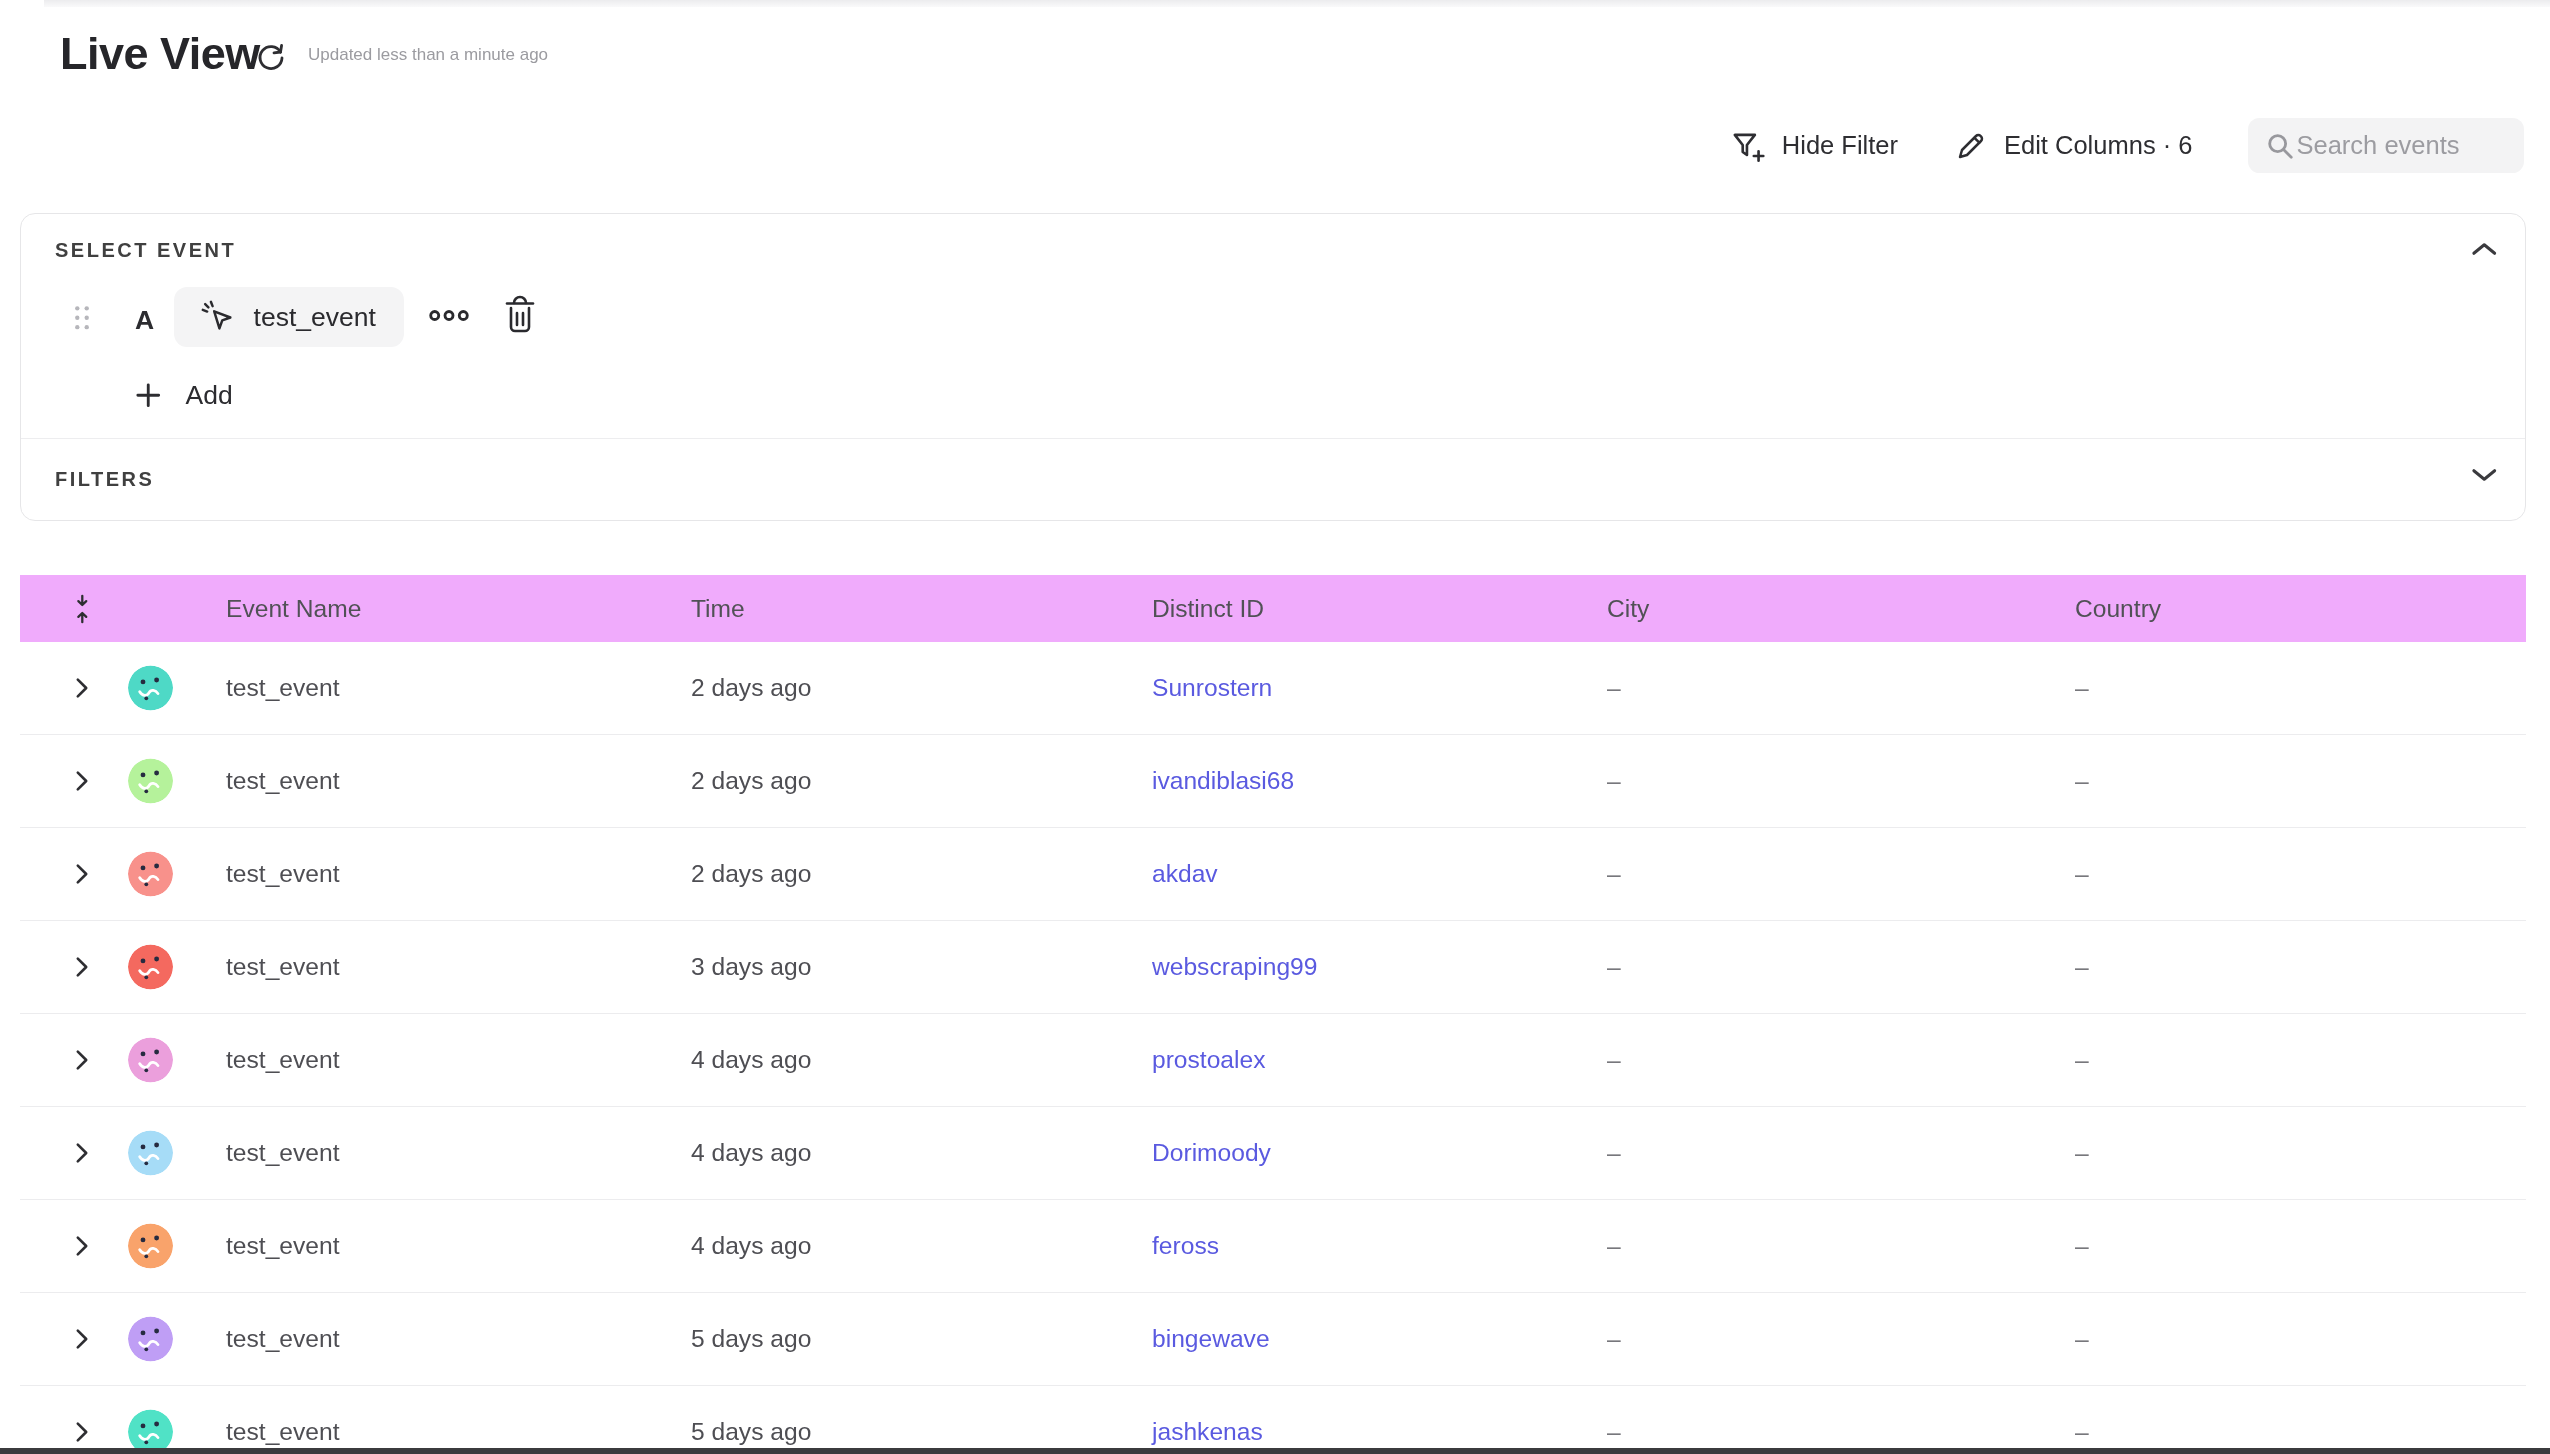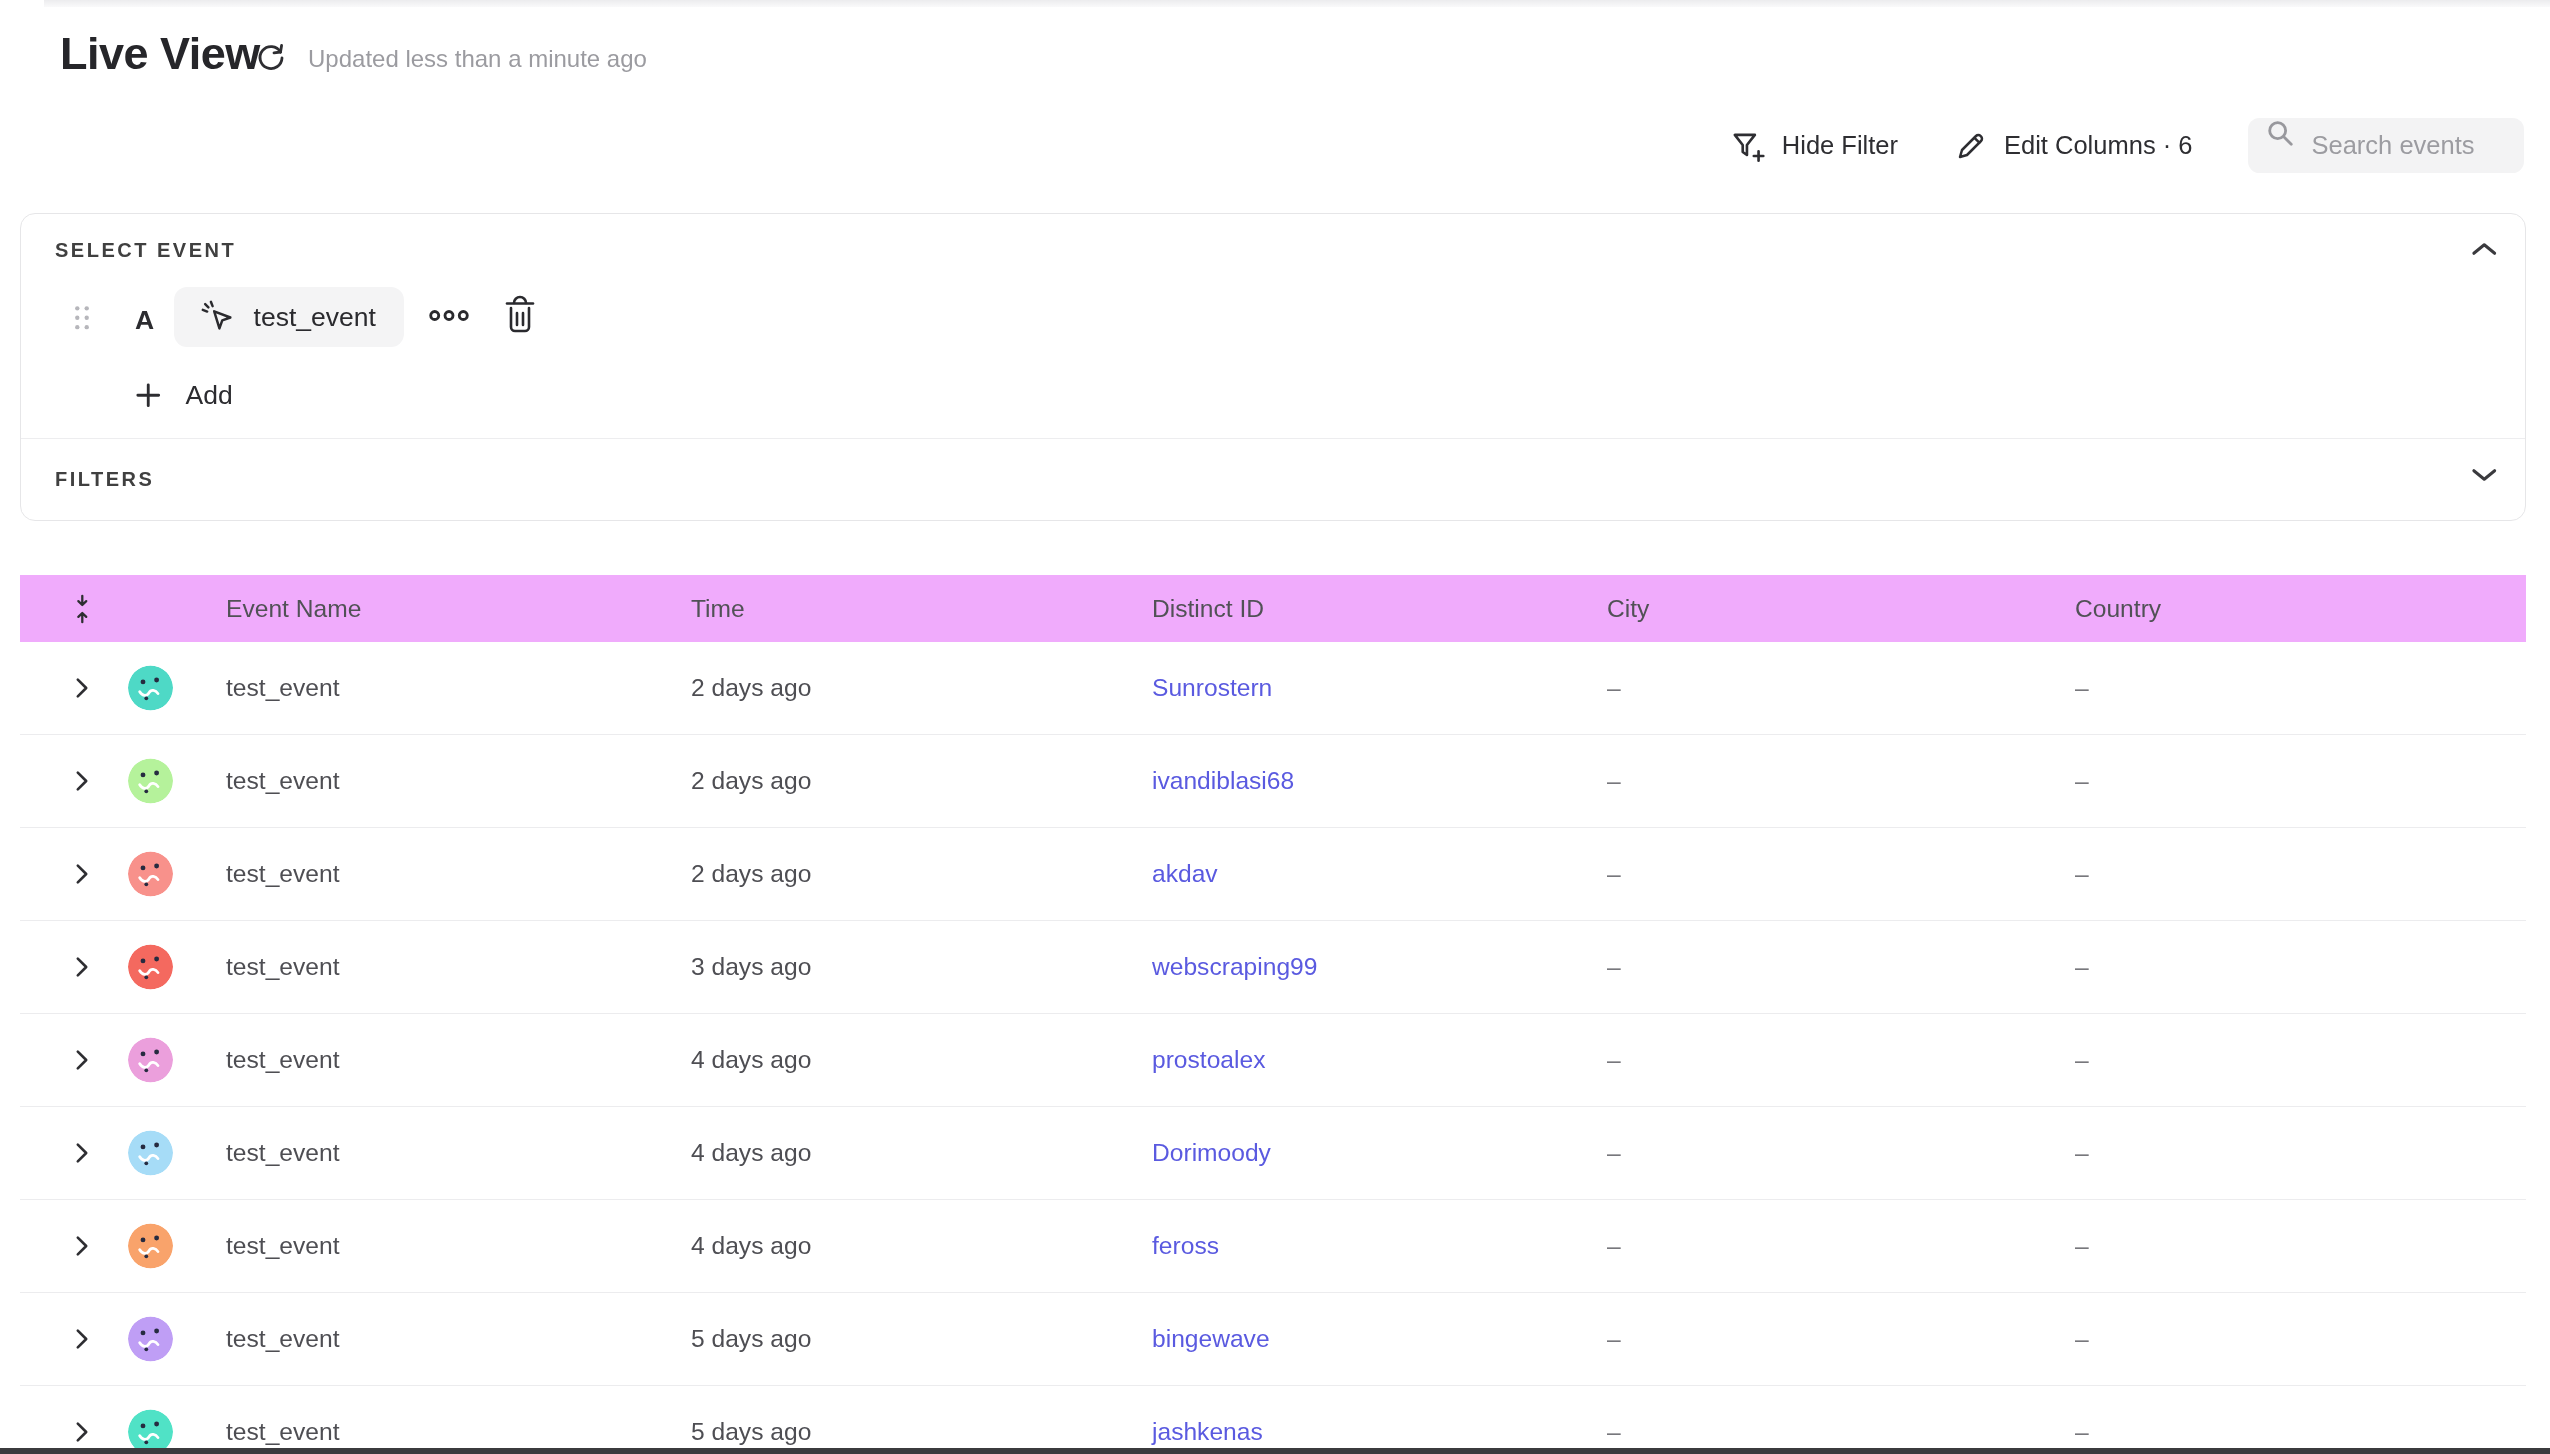--- a/index.html
+++ b/index.html
@@ -5,27 +5,27 @@
   html,body{margin:0;padding:0;background:#ffffff;}
   .page{position:relative;width:2550px;height:1455px;background:#fff;overflow:hidden;
         font-family:"Liberation Sans",sans-serif;color:#2c2c30;}
   .top-edge{position:absolute;top:0;left:44px;right:0;height:11.4px;
             background:linear-gradient(180deg,#ececee 0%,#f8f8f9 55%,#ffffff 100%);}
   .top-card{position:absolute;top:6.6px;left:0;right:0;height:57px;background:#fff;
             border-top-left-radius:28px;}
   .page-title{position:absolute;left:24px;top:28px;font-size:45px;font-weight:700;
               color:#26262a;letter-spacing:-0.5px;margin-left:36px;}
   .refresh-btn{position:absolute;left:254px;top:42px;width:32px;height:32px;cursor:pointer;}
-  .updated-text{position:absolute;left:308px;top:45px;font-size:24px;color:#9b9ba0;}
+  .updated-text{position:absolute;left:308px;top:45px;font-size:17px;color:#9b9ba0;}
 
   .toolbar{position:absolute;top:118px;right:26.5px;height:55px;display:flex;align-items:center;gap:55px;}
   .tool-btn{display:flex;align-items:center;gap:15px;font-size:25.5px;font-weight:500;
             color:#2e2e32;cursor:pointer;white-space:nowrap;}
   .search-box{width:276px;height:55px;background:#f3f3f4;border-radius:11.4px;display:flex;
-              gap:15px;padding:0 17px;box-sizing:border-box;}
+              align-items:center;padding:0 17px;box-sizing:border-box;}
   .search-box input{border:none;outline:none;background:transparent;font-size:25.5px;
                     font-family:"Liberation Sans",sans-serif;color:#3a3a3e;width:100%;}
   .search-box input::placeholder{color:#9c9ca1;}
 
   .query-panel{position:absolute;left:20px;top:213px;width:2506px;height:308px;
                border:1.9px solid #e6e6e8;border-radius:15px;background:#fff;box-sizing:border-box;}
   .section-label{position:absolute;left:34px;font-size:20px;font-weight:700;
                  letter-spacing:2.5px;color:#404040;}
   .sel-label{top:24.6px;}
   .panel-divider{position:absolute;left:0;right:0;top:224px;border-top:1.9px solid #ededef;}

